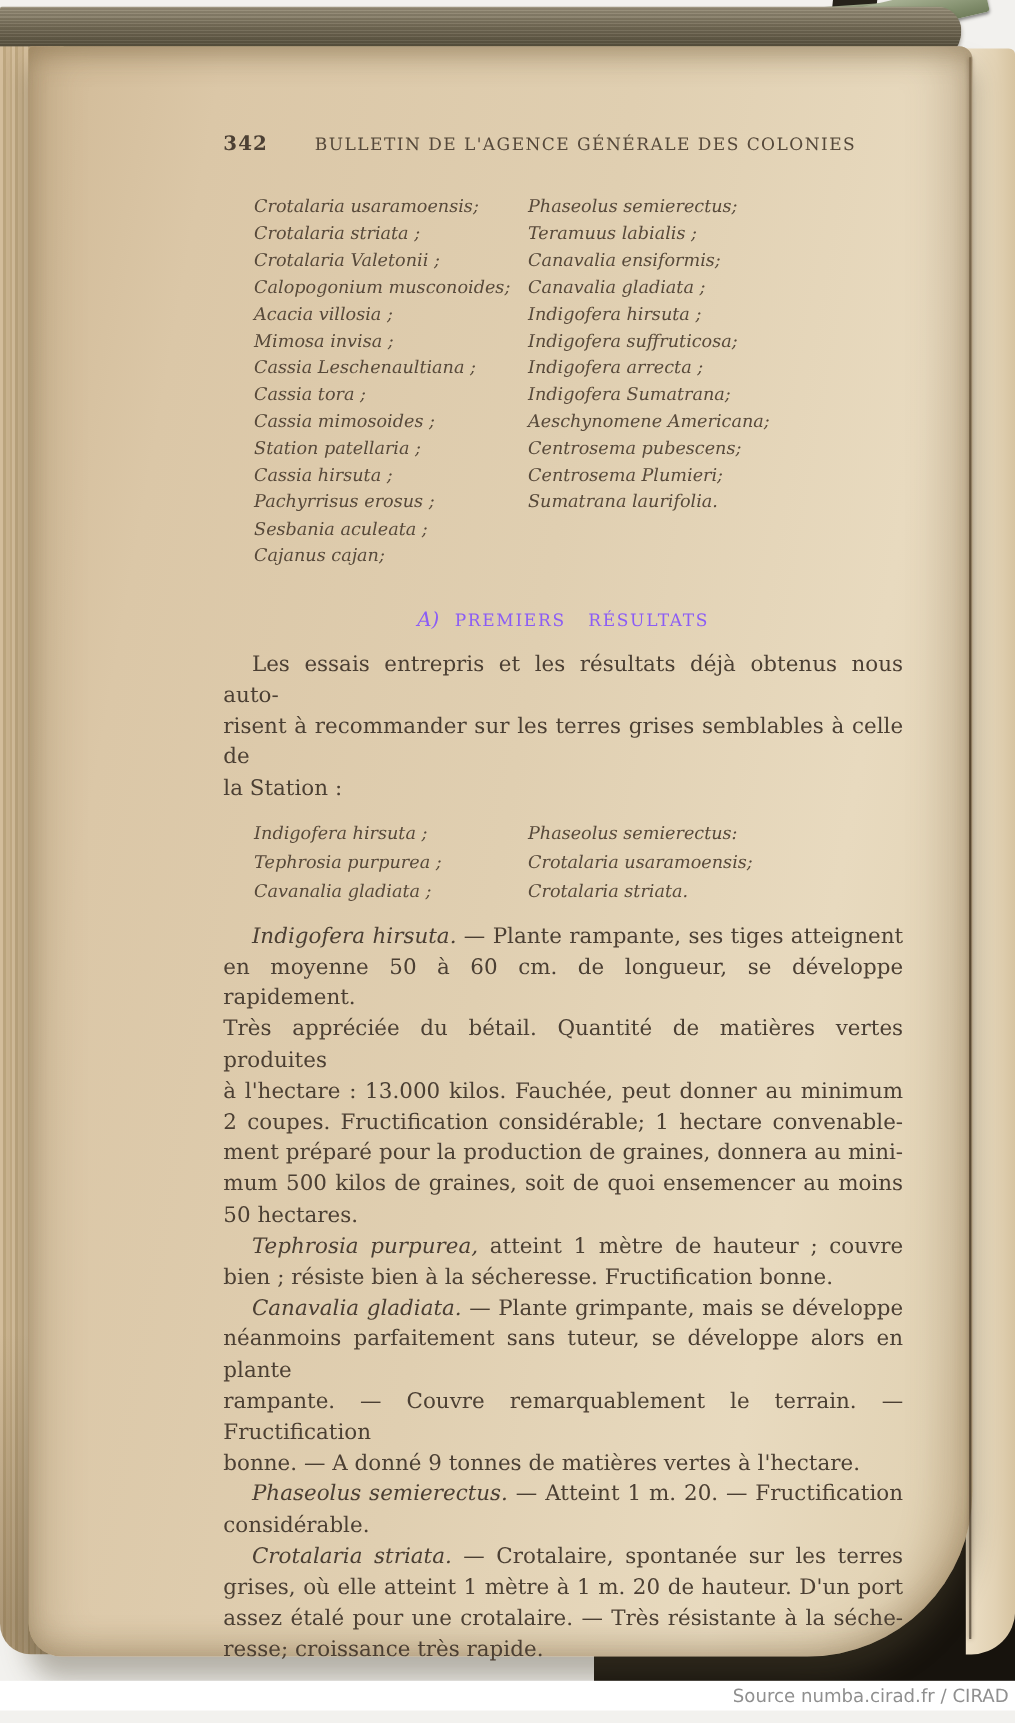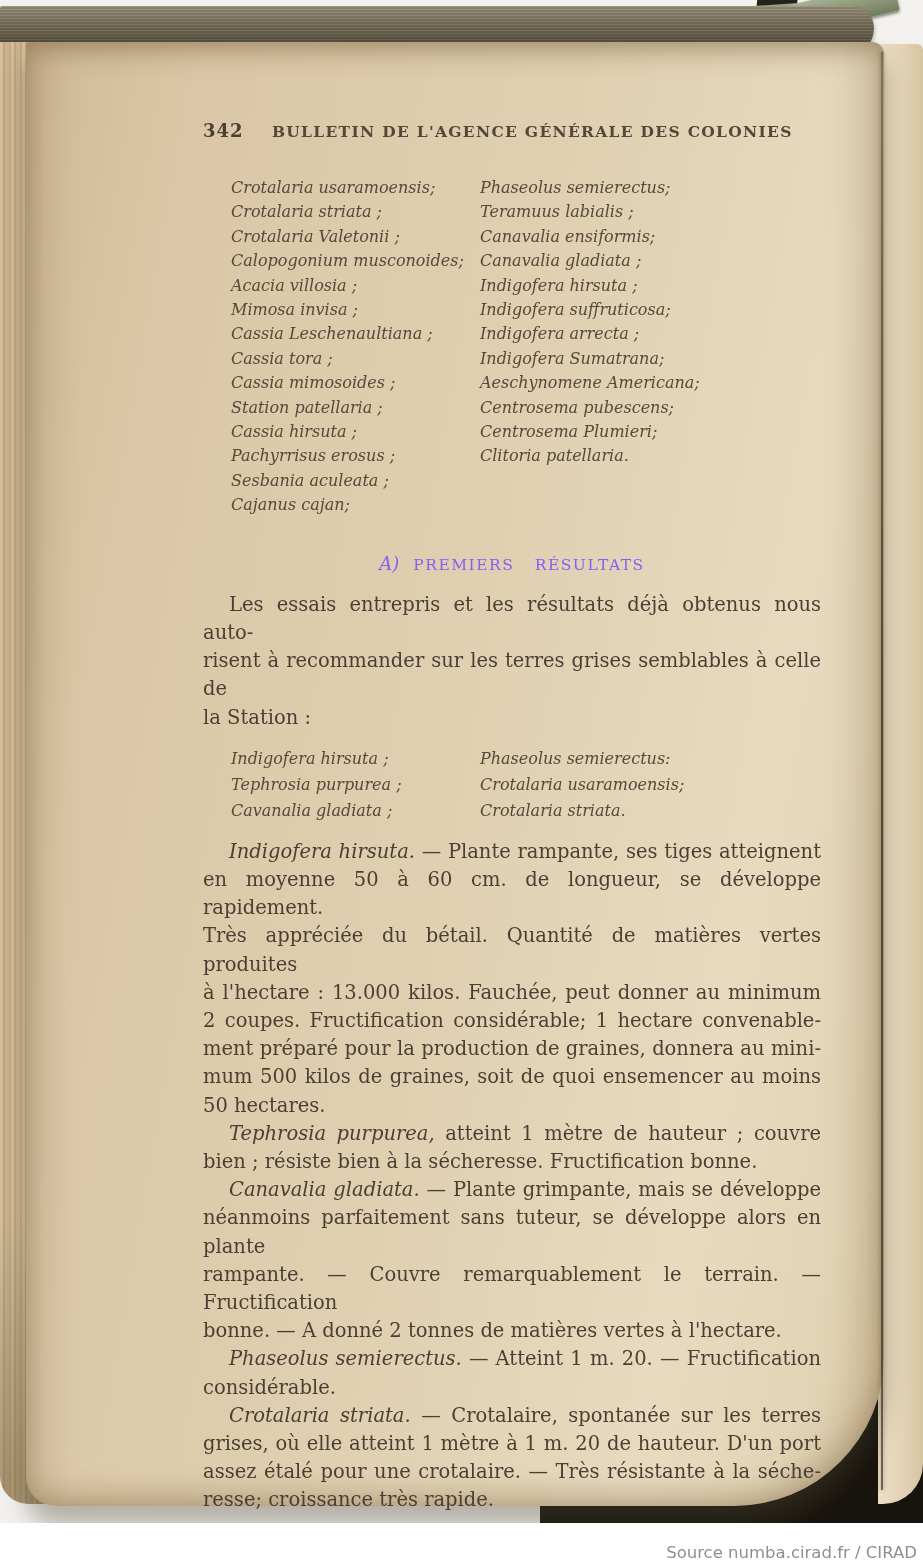--- a/index.html
+++ b/index.html
@@ -66,21 +66,21 @@
   }
   
   .content{
     position:absolute;left:203px;top:120px;width:618px;
     color:#4c4034;
   }
   .page-head{display:flex;align-items:baseline;height:30px;}
   .page-num{font-size:18px;font-weight:bold;letter-spacing:1px;}
   .running-title{
     flex:1;text-align:center;font-size:15.5px;letter-spacing:1.3px;
-    color:#55483a;white-space:nowrap;font-weight:bold;
+    color:#55483a;white-space:nowrap;
   }
   .plant-list{margin-top:26px;display:flex;}
   .plant-list .col1{width:277px;padding-left:28px;box-sizing:border-box;}
   .plant-list .col2{flex:1;}
   .plant-list .list-item{
     font-style:italic;font-size:16px;line-height:24.4px;
     color:#57493a;white-space:nowrap;
   }
   .plant-list.small .list-item{line-height:26px;}
   .section-head{
@@ -92,21 +92,21 @@
   .para{font-size:19.5px;line-height:28.2px;color:#4b3f33;}
   .para.intro{margin-top:14px;}
   .paras{margin-top:14px;}
   .plant-list.small{margin-top:14px;}
   .pline{text-align:justify;text-align-last:justify;}
   .pline.last{text-align-last:left;}
   .pline.first{text-indent:26px;}
   .pline .lead{font-style:italic;}
   
   .bottom-strip{
-    position:absolute;left:0;bottom:0;width:923px;height:43px;background:#ffffff;
+    position:absolute;left:0;bottom:11px;width:923px;height:27px;background:#ffffff;
   }
   .watermark{
     position:absolute;right:6px;bottom:0;height:27px;line-height:27px;
     font-family:"DejaVu Sans", sans-serif;font-size:16.5px;color:#8f8f8f;
   }
 </style>
 </head>
 <body>
 
 <div class="cover-dark"></div>
@@ -148,21 +148,21 @@
         <div class="list-item">Teramuus labialis ;</div>
         <div class="list-item">Canavalia ensiformis;</div>
         <div class="list-item">Canavalia gladiata ;</div>
         <div class="list-item">Indigofera hirsuta ;</div>
         <div class="list-item">Indigofera suffruticosa;</div>
         <div class="list-item">Indigofera arrecta ;</div>
         <div class="list-item">Indigofera Sumatrana;</div>
         <div class="list-item">Aeschynomene Americana;</div>
         <div class="list-item">Centrosema pubescens;</div>
         <div class="list-item">Centrosema Plumieri;</div>
-        <div class="list-item">Clitoria patellaria.</div>
+        <div class="list-item">Sumatrana laurifolia.</div>
       </div>
   </div>
 
   <div class="section-head">
     <span class="sec-prefix">A)</span><span class="sec-title">PREMIERS RÉSULTATS</span>
   </div>
 
   <div class="para intro">
       <div class="pline first">Les essais entrepris et les résultats déjà obtenus nous auto-</div>
       <div class="pline">risent à recommander sur les terres grises semblables à celle de</div>
@@ -194,21 +194,21 @@
         <div class="pline last">50 hectares.</div>
       </div>
     <div class="para">
         <div class="pline first"><i class="lead">Tephrosia purpurea,</i> atteint 1 mètre de hauteur ; couvre</div>
         <div class="pline last">bien ; résiste bien à la sécheresse. Fructification bonne.</div>
       </div>
     <div class="para">
         <div class="pline first"><i class="lead">Canavalia gladiata.</i> — Plante grimpante, mais se développe</div>
         <div class="pline">néanmoins parfaitement sans tuteur, se développe alors en plante</div>
         <div class="pline">rampante. — Couvre remarquablement le terrain. — Fructification</div>
-        <div class="pline last">bonne. — A donné 2 tonnes de matières vertes à l'hectare.</div>
+        <div class="pline last">bonne. — A donné 9 tonnes de matières vertes à l'hectare.</div>
       </div>
     <div class="para">
         <div class="pline first"><i class="lead">Phaseolus semierectus.</i> — Atteint 1 m. 20. — Fructification</div>
         <div class="pline last">considérable.</div>
       </div>
     <div class="para">
         <div class="pline first"><i class="lead">Crotalaria striata.</i> — Crotalaire, spontanée sur les terres</div>
         <div class="pline">grises, où elle atteint 1 mètre à 1 m. 20 de hauteur. D'un port</div>
         <div class="pline">assez étalé pour une crotalaire. — Très résistante à la séche-</div>
         <div class="pline last">resse; croissance très rapide.</div>

